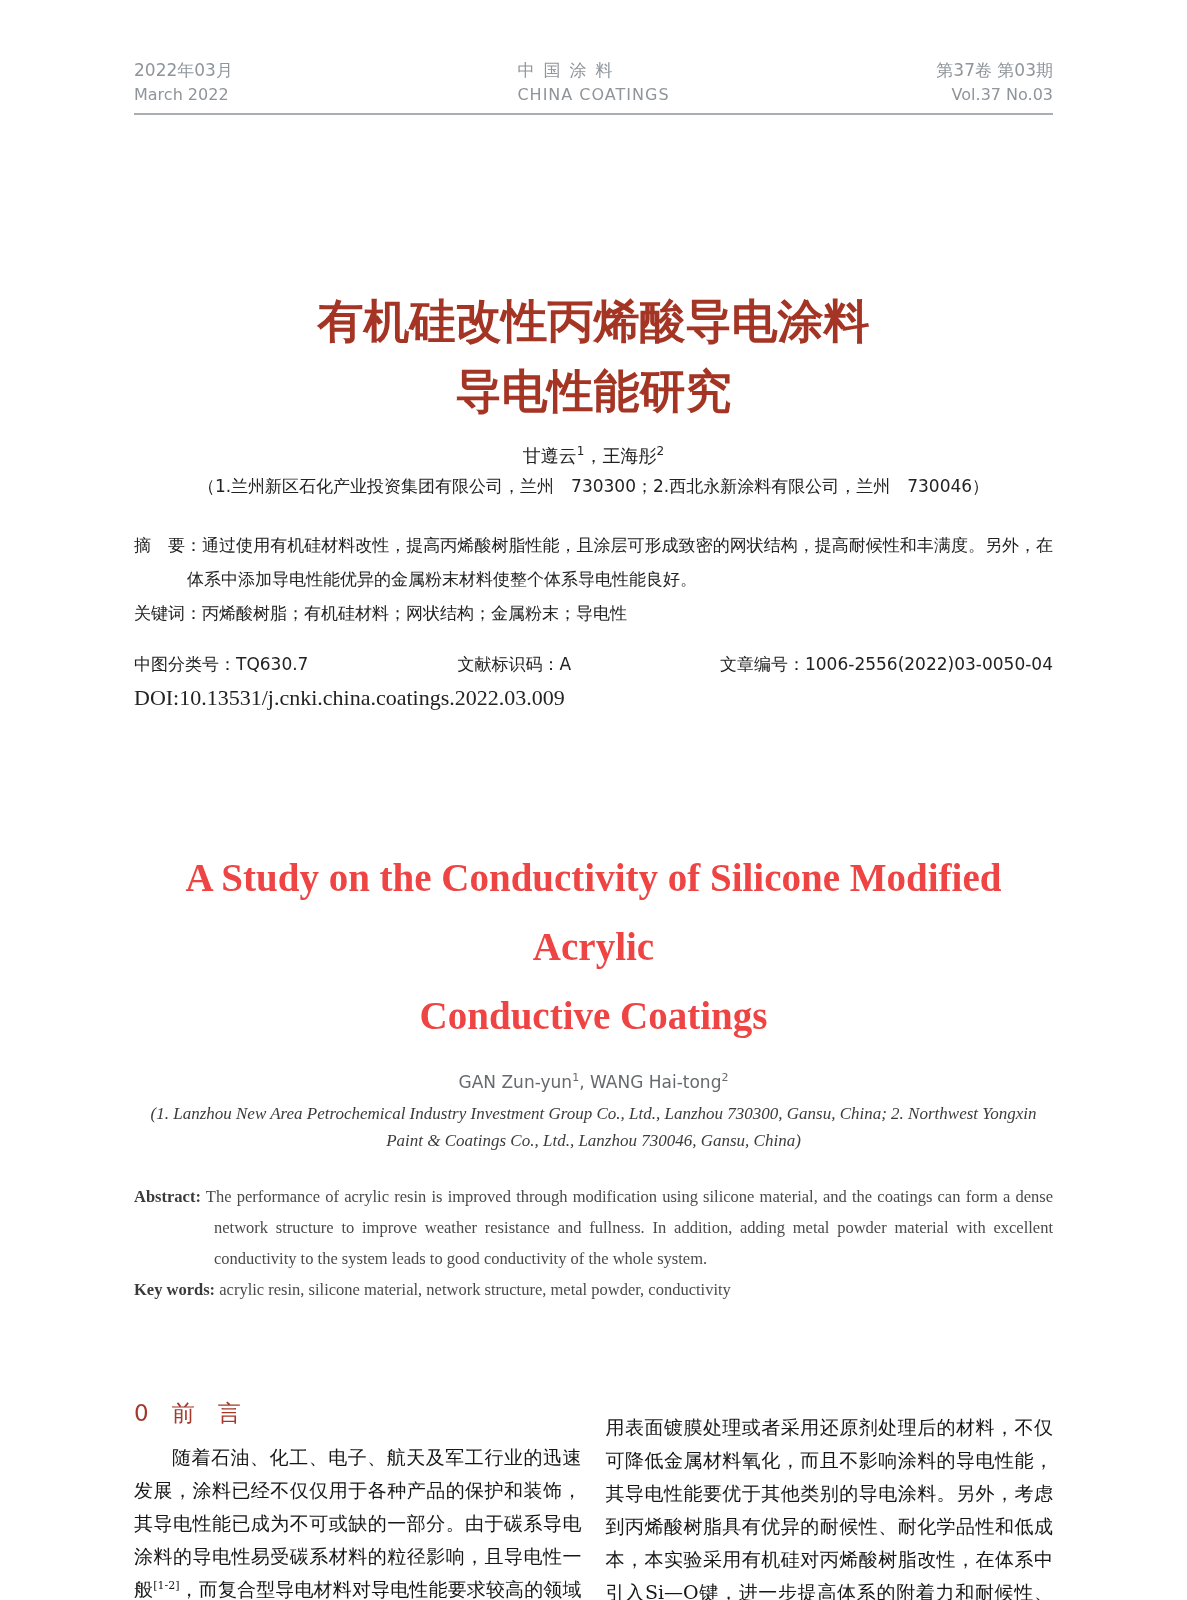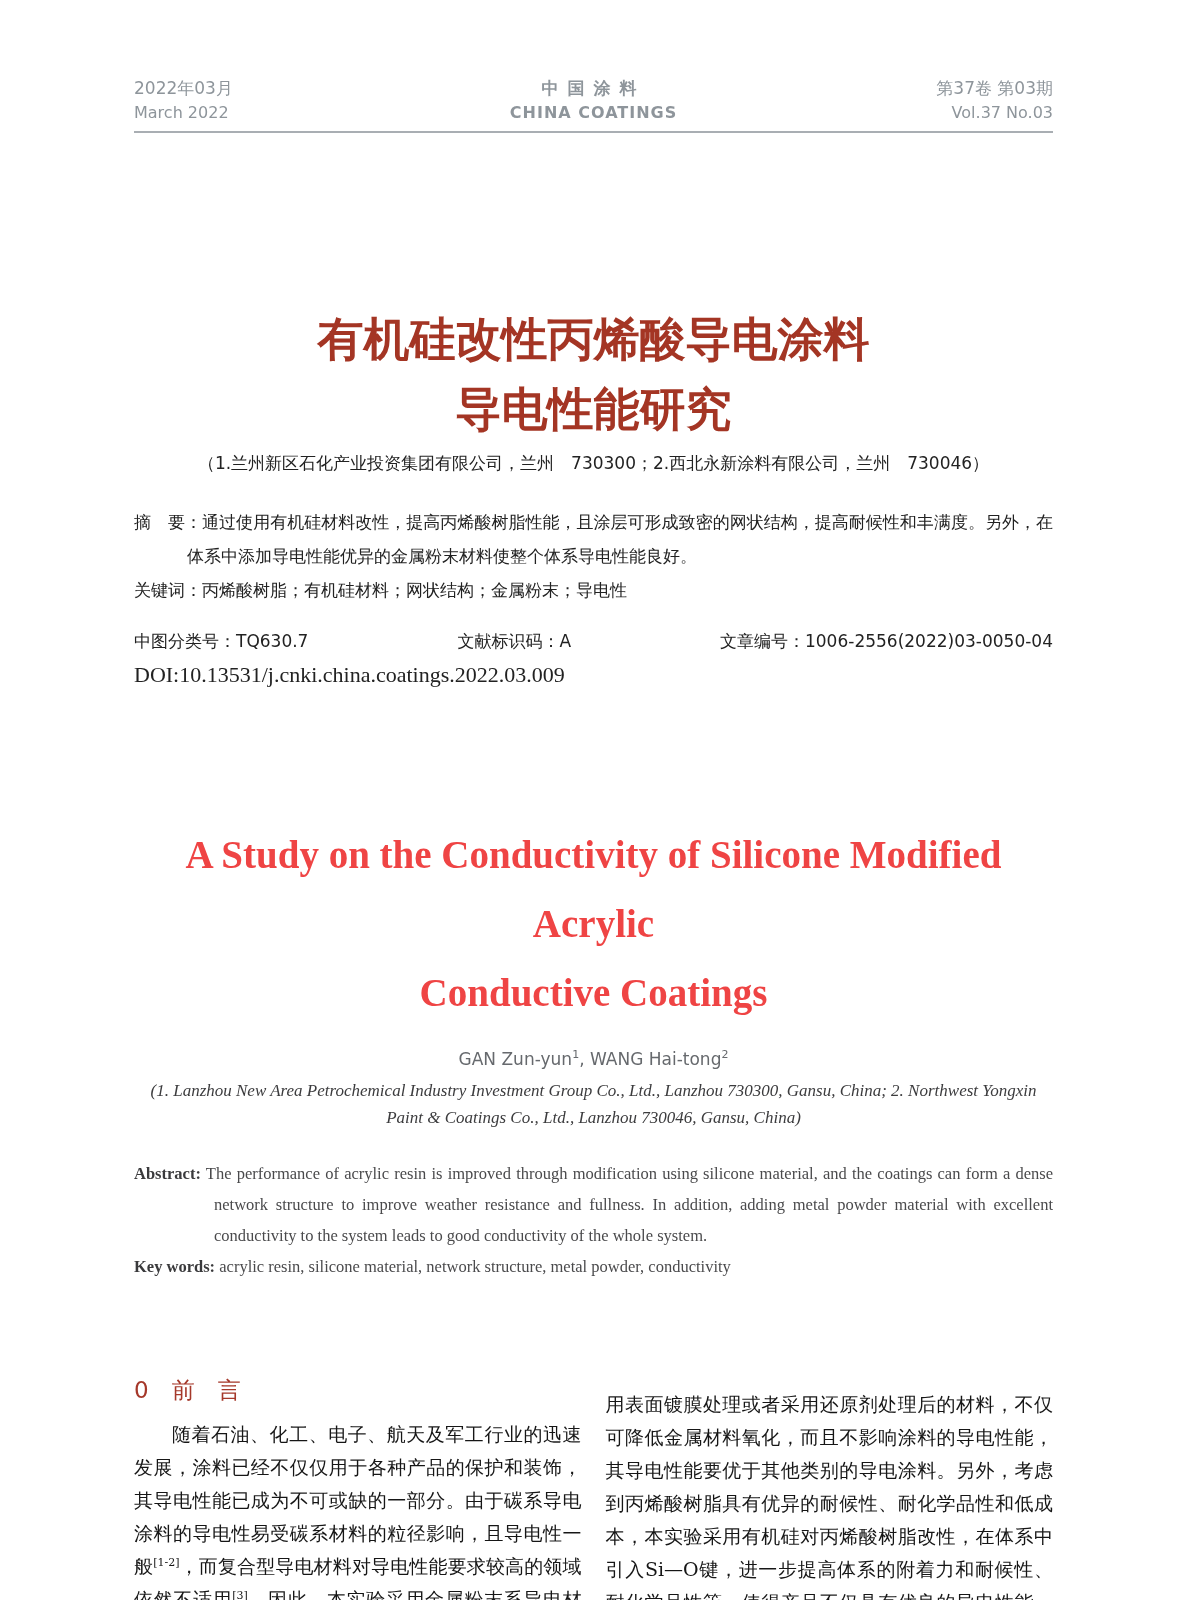--- a/index.html
+++ b/index.html
@@ -1,30 +1,30 @@
 <!DOCTYPE html>
 <html><head>
 <meta charset="utf-8">
 <style>
   html,body { margin:0; padding:0; background:#e9e9e9; }
   .page {
     width:1187px; height:1600px; margin:0 auto; background:#ffffff;
-    box-sizing:border-box; padding:76px 134px 0 134px;
+    box-sizing:border-box; padding:58px 134px 0 134px;
     font-family:"DejaVu Sans","Liberation Sans",sans-serif;
     color:#1d1d1f; overflow:hidden; position:relative;
   }
 
   
   .journal-header {
     display:grid; grid-template-columns:1fr auto 1fr;
     color:#8e959b; border-bottom:2px solid #a9aeb3; padding-bottom:7px;
   }
   .jh-cell { line-height:1.45; }
   .jh-left  { text-align:left; }
-  .jh-center{ text-align:center;font-weight:bold; }
+  .jh-center{ text-align:left; }
   .jh-right { text-align:right; }
   .jh-top    { font-size:17px; display:block; }
   .jh-bottom { font-size:16px; display:block; }
   .jh-center .jh-top { letter-spacing:9px; }
   .jh-center .jh-bottom { letter-spacing:1px; }
 
   
   .title-block { margin-top:172px; text-align:center; }
   .title-cn {
     margin:0; font-size:46px; font-weight:700; color:#a43524; line-height:1.52;
@@ -101,20 +101,21 @@
       <span class="jh-top">第37卷 第03期</span>
       <span class="jh-bottom">Vol.37  No.03</span>
     </div>
   </div>
 
   <div class="title-block">
     <h1 class="title-cn">
       <span>有机硅改性丙烯酸导电涂料</span><br>
       <span>导电性能研究</span>
     </h1>
+    <div class="authors-cn"><span>甘遵云</span><sup>1</sup><span>，</span><span>王海彤</span><sup>2</sup></div>
     <div class="affil-cn">（1.兰州新区石化产业投资集团有限公司，兰州　730300；2.西北永新涂料有限公司，兰州　730046）</div>
   </div>
 
   <div class="meta-cn">
     <p class="abstract-cn"><span>摘　要：</span><span>通过使用有机硅材料改性，提高丙烯酸树脂性能，且涂层可形成致密的网状结构，提高耐候性和丰满度。另外，在体系中添加导电性能优异的金属粉末材料使整个体系导电性能良好。</span></p>
     <p class="keywords-cn"><span>关键词：</span><span>丙烯酸树脂；有机硅材料；网状结构；金属粉末；导电性</span></p>
     <div class="clc-row">
       <span><span>中图分类号：</span><span>TQ630.7</span></span>
       <span><span>文献标识码：</span><span>A</span></span>
       <span><span>文章编号：</span><span>1006-2556(2022)03-0050-04</span></span>

